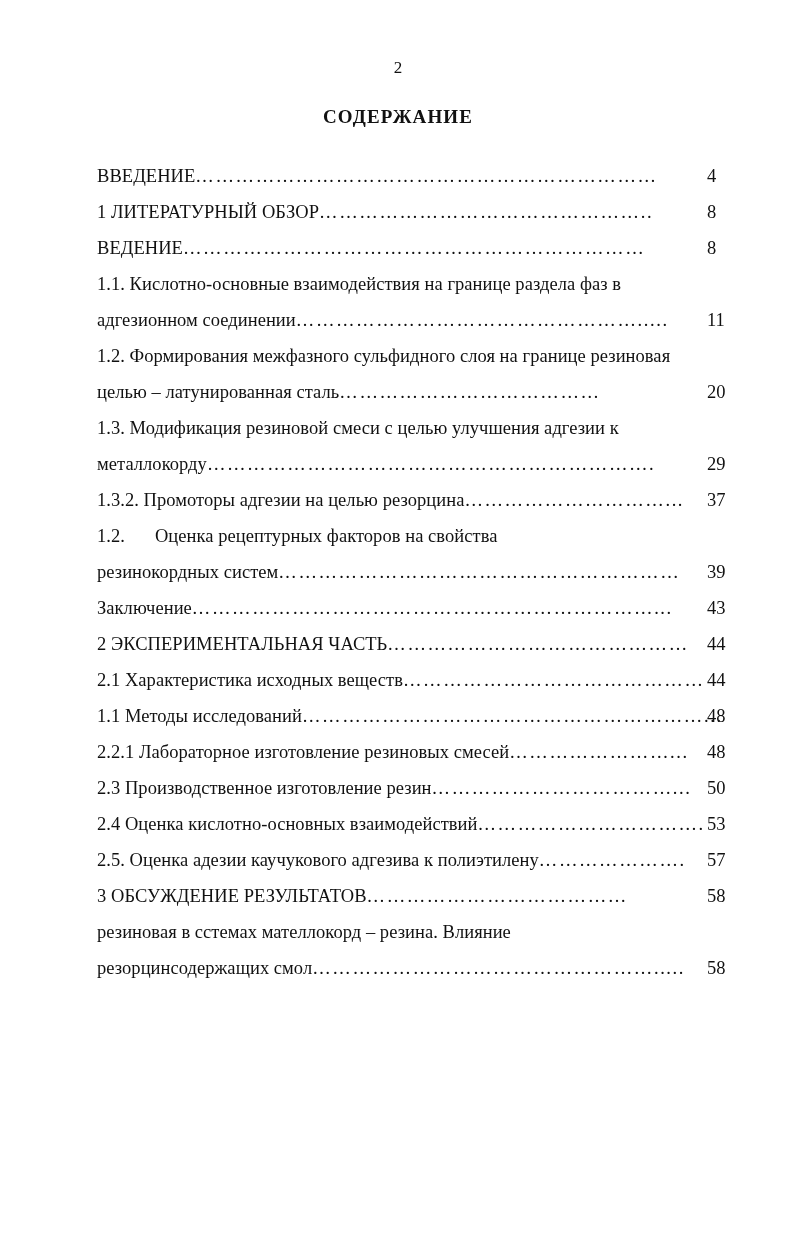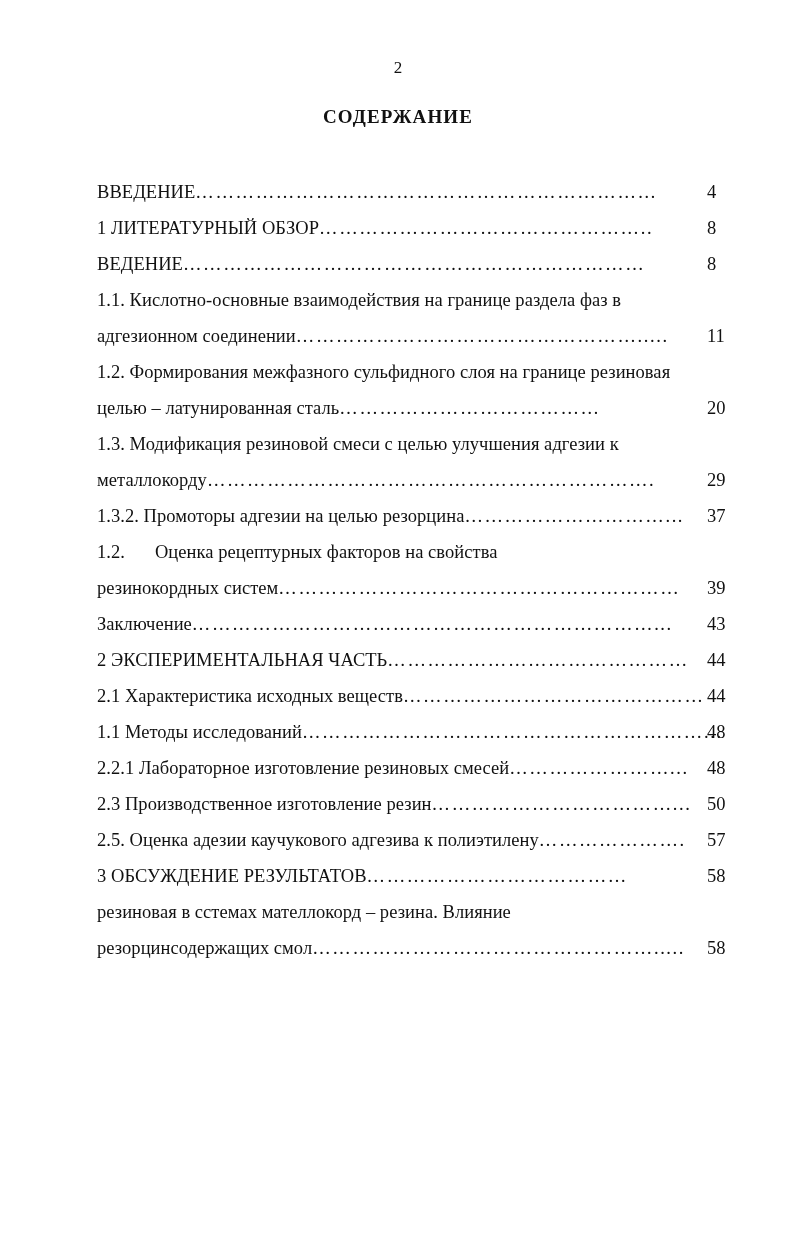--- a/index.html
+++ b/index.html
@@ -38,21 +38,21 @@
     left: 0;
     width: 796px;
     text-align: center;
     font-size: 19px;
     font-weight: bold;
     letter-spacing: 1.1px;
     margin-top: 20px;
   }
   .toc {
     position: absolute;
-    top: 174px;
+    top: 158px;
     left: 97px;
     width: 652px;
   }
   .toc-entry {
     position: relative;
     width: 100%;
   }
   .toc-line {
     position: relative;
     display: block;
@@ -134,20 +134,23 @@
       <div class="toc-entry">
         <div class="toc-line"><span class="txt">1.1 Методы исследований</span><span class="leader">……………………………………………………...</span><span class="pageno">48</span></div>
       </div>
       <div class="toc-entry">
         <div class="toc-line"><span class="txt">2.2.1 Лабораторное изготовление резиновых смесей</span><span class="leader">……………………...</span><span class="pageno">48</span></div>
       </div>
       <div class="toc-entry">
         <div class="toc-line"><span class="txt">2.3 Производственное изготовление резин</span><span class="leader">………………………………...</span><span class="pageno">50</span></div>
       </div>
       <div class="toc-entry">
+        <div class="toc-line"><span class="txt">2.4 Оценка кислотно-основных взаимодействий</span><span class="leader">…………………………….</span><span class="pageno">53</span></div>
+      </div>
+      <div class="toc-entry">
         <div class="toc-line"><span class="txt">2.5. Оценка адезии каучукового адгезива к полиэтилену</span><span class="leader">………………….</span><span class="pageno">57</span></div>
       </div>
       <div class="toc-entry">
         <div class="toc-line"><span class="txt">3 ОБСУЖДЕНИЕ РЕЗУЛЬТАТОВ</span><span class="leader">…………………………………</span><span class="pageno">58</span></div>
       </div>
       <div class="toc-entry">
         <div class="toc-line"><span class="txt">резиновая в сстемах мателлокорд – резина. Влияние</span></div>
         <div class="toc-line"><span class="txt">резорцинсодержащих смол</span><span class="leader">…………………………………………….....</span><span class="pageno">58</span></div>
       </div>
     </div>

